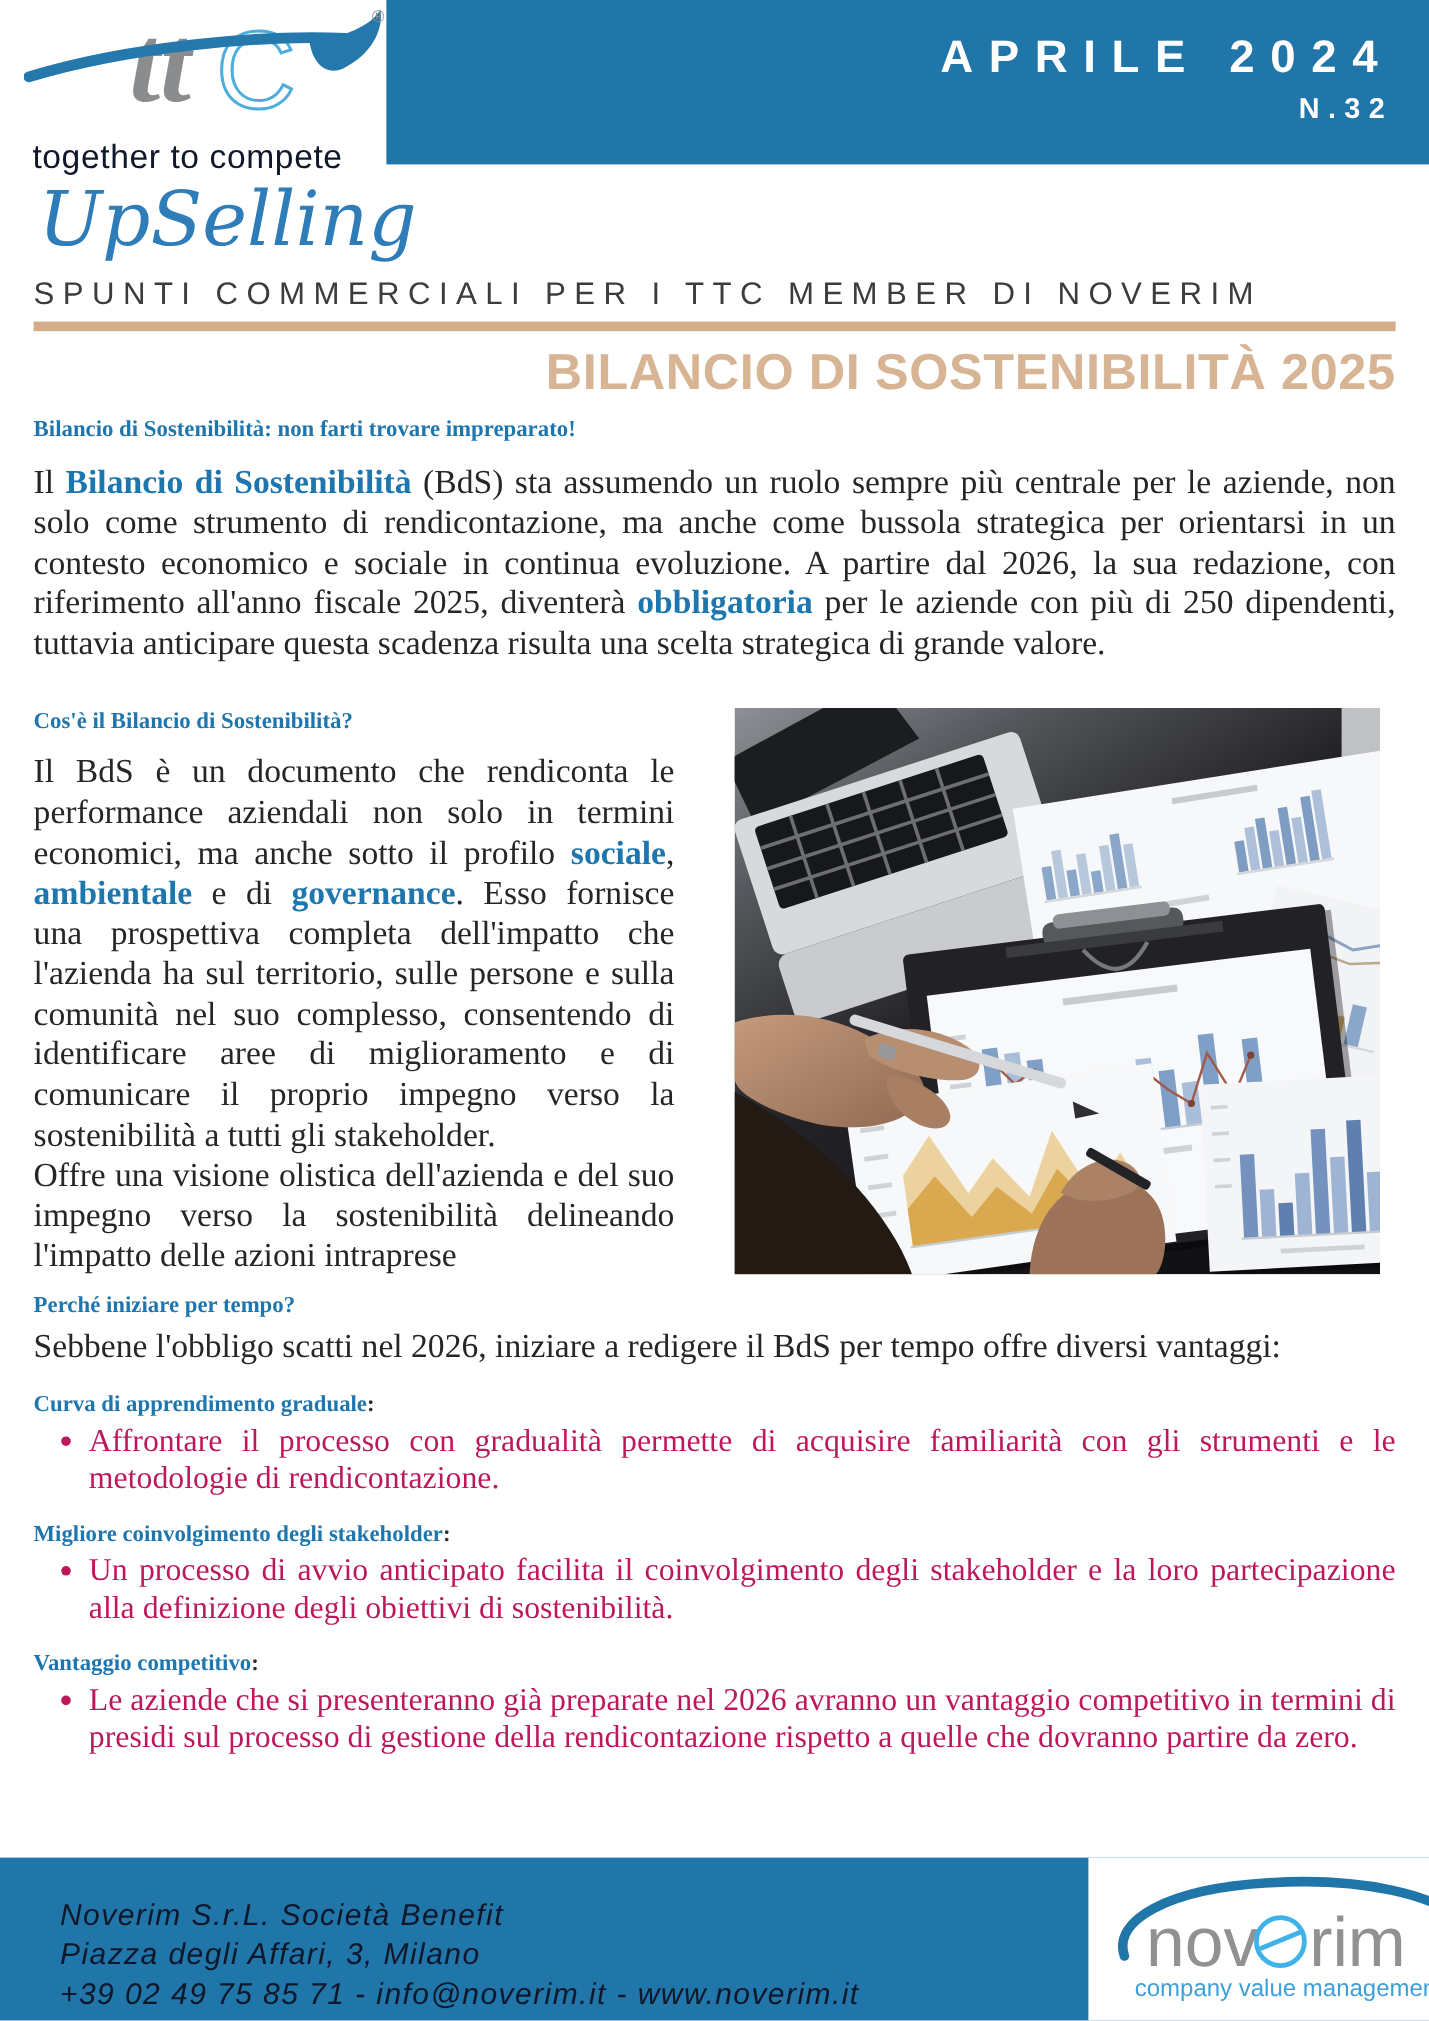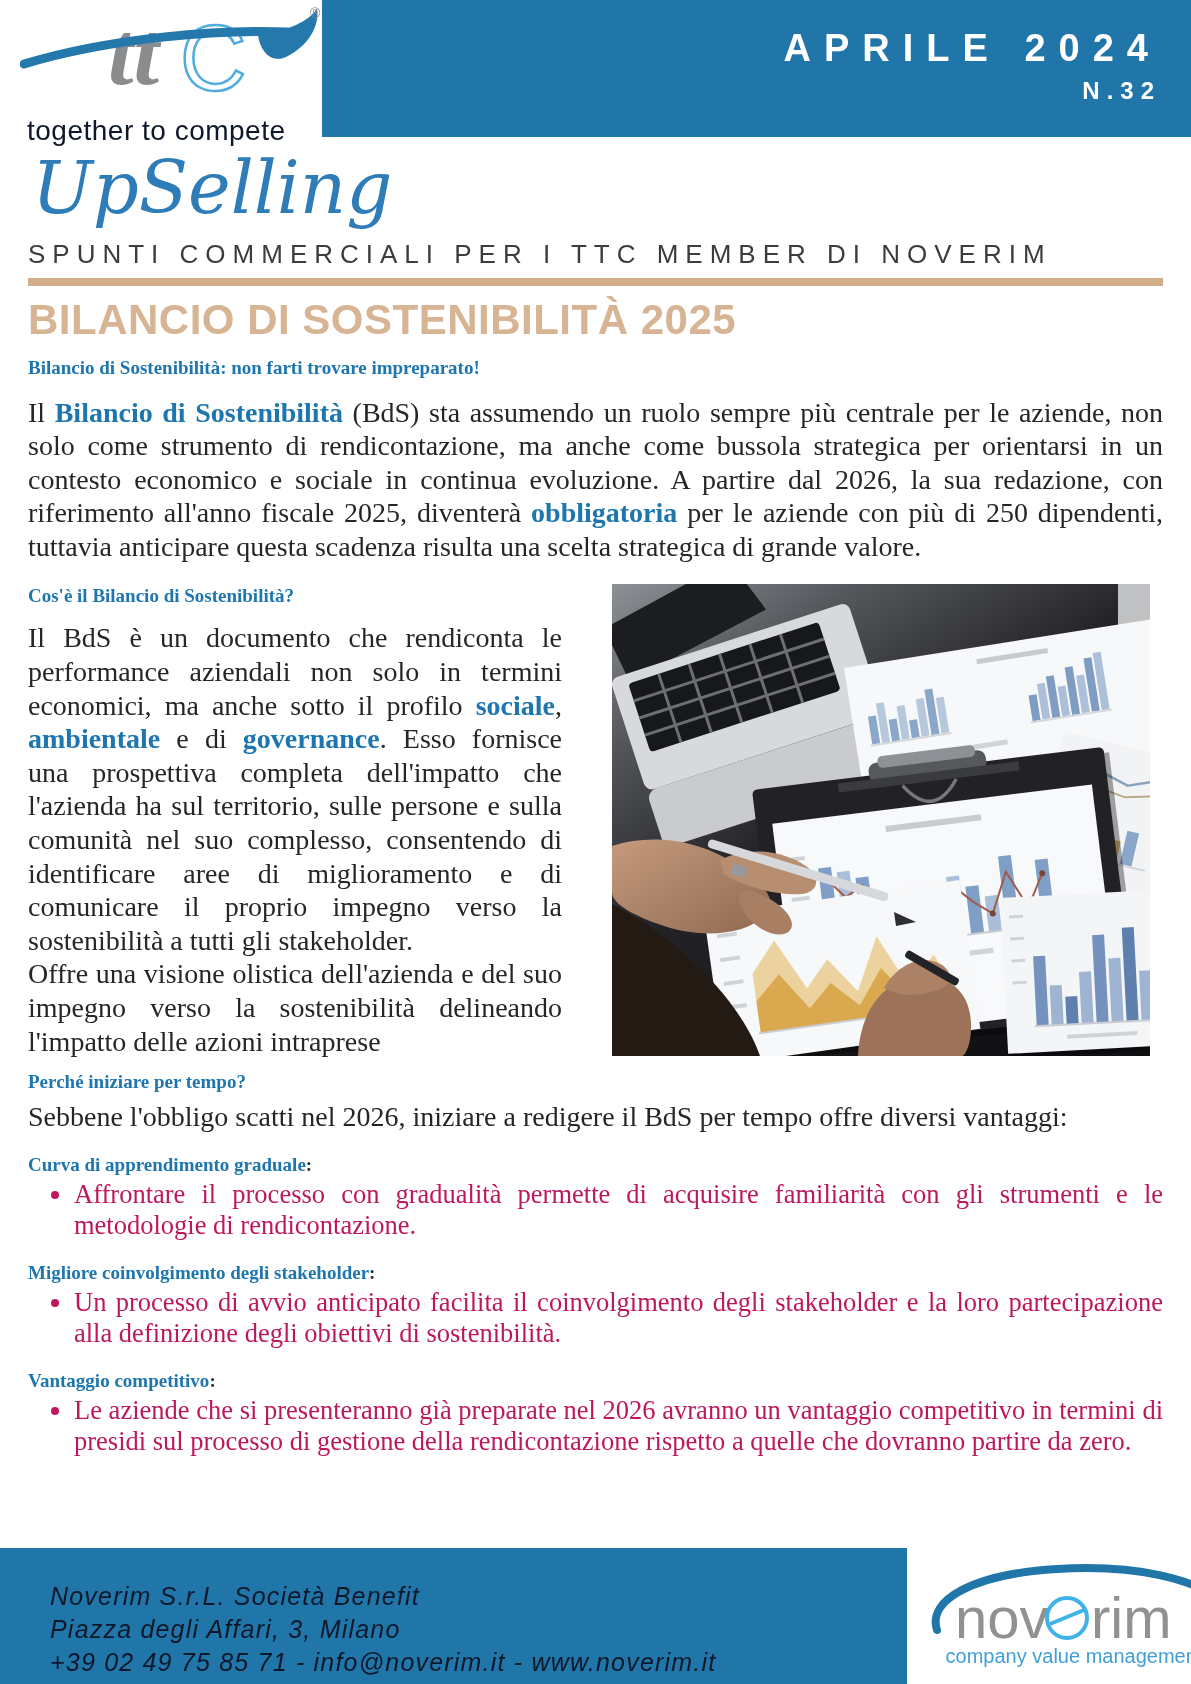--- a/index.html
+++ b/index.html
@@ -20,39 +20,39 @@
   .band-number { font-size:24px; font-weight:bold; letter-spacing:7px; margin-top:7px; }
   .logo { position:absolute; left:20px; top:2px; width:302px; height:96px; }
   .tagline {
     position:absolute; left:27px; top:97px; width:290px;
     font-family:"Liberation Sans", sans-serif; font-size:28px; color:#0f172a; letter-spacing:.5px;margin-top:18px;
   }
   
   .main { position:absolute; top:138px; left:0; width:100%; padding:0 28px; }
   .title {
     margin:10px 0 0 4px; font-family:"DejaVu Serif", serif; font-style:italic;
-    font-weight:normal; font-size:72px; line-height:1.12; color:#2e7cb8;
+    font-weight:normal; font-size:63px; line-height:1.12; color:#2e7cb8;
   }
   .subtitle {
     margin-top:10px; font-family:"Liberation Sans", sans-serif; font-size:26px;
     color:#3c3c3c; letter-spacing:7px; white-space:nowrap;
   }
   .tan-rule { margin-top:8px; height:8px; background:#d3ac89; border:none; }
   .section-title {
-    margin-top:10px; text-align:left; font-family:"Liberation Sans", sans-serif;
+    margin-top:10px; text-align:right; font-family:"Liberation Sans", sans-serif;
     font-weight:bold; font-size:42px; line-height:1.15; color:#d7b494; letter-spacing:.5px;
   }
   .blue-h { font-size:19px; line-height:1.25; font-weight:bold; color:#1e76ae; }
   .intro-h { margin-top:12px; }
   p.body { font-size:28px; line-height:1.2; color:#262626; }
   .just { text-align:justify; }
   .em { color:#1e76ae; font-weight:bold; }
   .intro-p { margin-top:16px; }
   
-  .two-col { margin-top:20px; display:flex; gap:50px; }
+  .two-col { margin-top:36px; display:flex; gap:50px; }
   .col-text { flex:0 0 534px; width:534px; }
   .col-text p.body { margin-top:14px; }
   .col-text p.body + p.body { margin-top:0; }
   .photo {
     flex:0 0 538px; width:538px; height:472px; position:relative; overflow:hidden;
   }
   .photo svg { display:block; }
   
   .perche-h { margin-top:12px; }
   .perche-p { margin-top:6px; }

